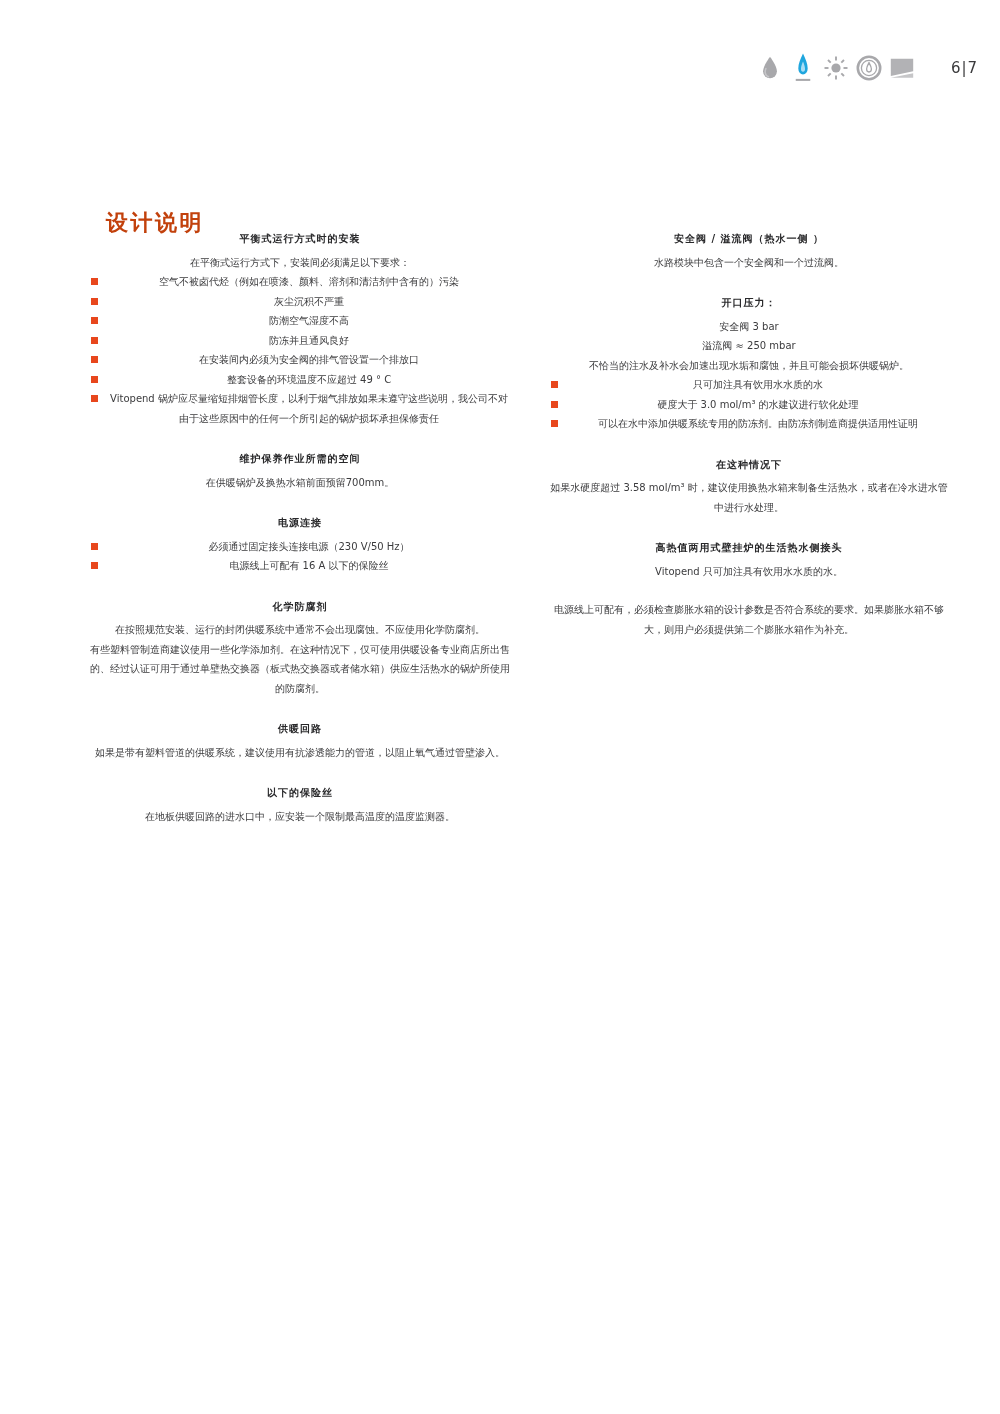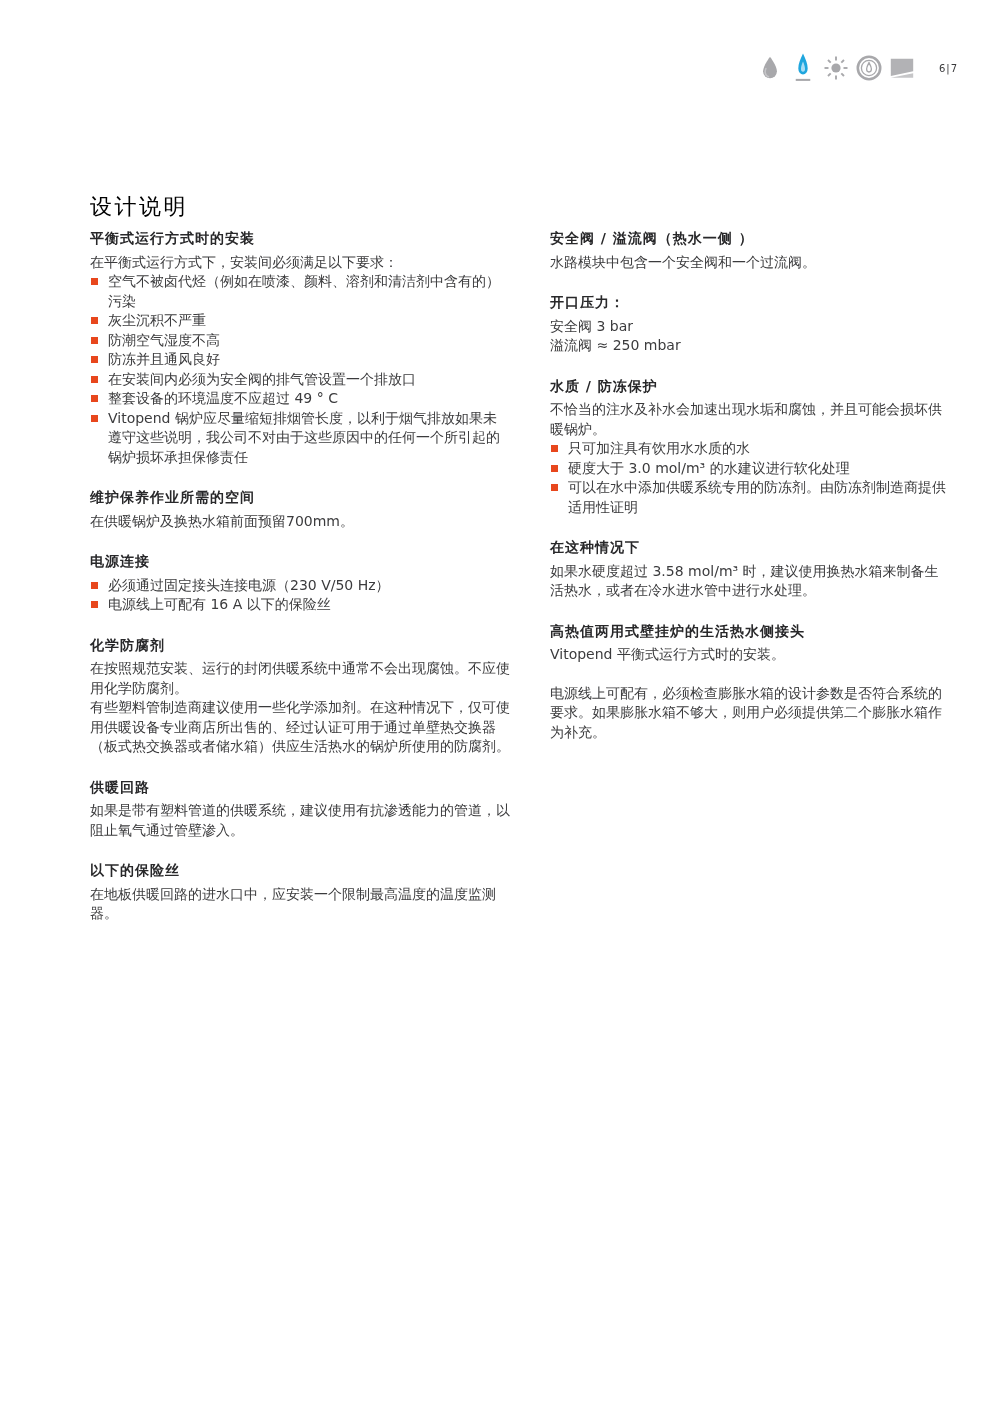--- a/index.html
+++ b/index.html
@@ -7,33 +7,33 @@
     width:1000px;height:1414px;position:relative;background:#ffffff;
     font-family:"DejaVu Sans","Liberation Sans",sans-serif;
     color:#3b3b3d;-webkit-font-smoothing:antialiased;
   }
   
   .icon-strip{
     position:absolute;top:52px;left:756px;display:flex;align-items:center;
   }
   .hdr-icon{width:28px;height:32px;margin-right:5px;display:flex;align-items:center;justify-content:center;}
   .page-num{
-    margin-left:18px;font-size:10px;color:#3a3a3c;letter-spacing:1px;
+    margin-left:30px;font-size:15px;color:#3a3a3c;letter-spacing:1px;
     font-family:"DejaVu Sans","Liberation Sans",sans-serif;
   }
   
   .page-title{
     position:absolute;left:90px;top:192px;
-    font-size:22px;color:#000000;letter-spacing:2.5px;font-weight:normal;margin:0;
+    font-size:22px;color:#c2410c;letter-spacing:2.5px;font-weight:bold;margin:16px;
   }
   
   .columns{
     position:absolute;left:90px;top:229px;display:flex;
   }
-  .col{font-size:14px;line-height:19.5px;}
+  .col{font-size:10px;line-height:19.5px;text-align:center;}
   .col-left{width:420px;margin-right:40px;}
   .col-right{width:398px;}
   .blk{margin:0;}
   .blk.h{
     font-weight:bold;color:#28282a;letter-spacing:1px;
     margin-top:21px;margin-bottom:4px;
   }
   .blk.h:first-child{margin-top:0;}
   .blk.p{margin:0;}
   .blk.p.spaced{margin-top:19px;}
@@ -143,33 +143,32 @@
       <div class="blk p">如果是带有塑料管道的供暖系统，建议使用有抗渗透能力的管道，以阻止氧气通过管壁渗入。</div>
       <div class="blk h">以下的保险丝</div>
       <div class="blk p">在地板供暖回路的进水口中，应安装一个限制最高温度的温度监测器。</div>
     </div>
   <div class="col col-right">
       <div class="blk h">安全阀 / 溢流阀（热水一侧 ）</div>
       <div class="blk p">水路模块中包含一个安全阀和一个过流阀。</div>
       <div class="blk h">开口压力：</div>
       <div class="blk p">安全阀 3 bar</div>
       <div class="blk p">溢流阀 ≈ 250 mbar</div>
-      <div class="blk h">水质 / 防冻保护</div>
       <div class="blk p">不恰当的注水及补水会加速出现水垢和腐蚀，并且可能会损坏供暖锅炉。</div>
       <div class="blk li">
         <span class="marker"></span>
         <span class="li-text">只可加注具有饮用水水质的水</span>
       </div>
       <div class="blk li">
         <span class="marker"></span>
         <span class="li-text">硬度大于 3.0 mol/m³ 的水建议进行软化处理</span>
       </div>
       <div class="blk li">
         <span class="marker"></span>
         <span class="li-text">可以在水中添加供暖系统专用的防冻剂。由防冻剂制造商提供适用性证明</span>
       </div>
       <div class="blk h">在这种情况下</div>
       <div class="blk p">如果水硬度超过 3.58 mol/m³ 时，建议使用换热水箱来制备生活热水，或者在冷水进水管中进行水处理。</div>
       <div class="blk h">高热值两用式壁挂炉的生活热水侧接头</div>
-      <div class="blk p">Vitopend 平衡式运行方式时的安装。</div>
+      <div class="blk p">Vitopend 只可加注具有饮用水水质的水。</div>
       <div class="blk p spaced">电源线上可配有，必须检查膨胀水箱的设计参数是否符合系统的要求。如果膨胀水箱不够大，则用户必须提供第二个膨胀水箱作为补充。</div>
     </div>
 </div>
 
 </body></html>

